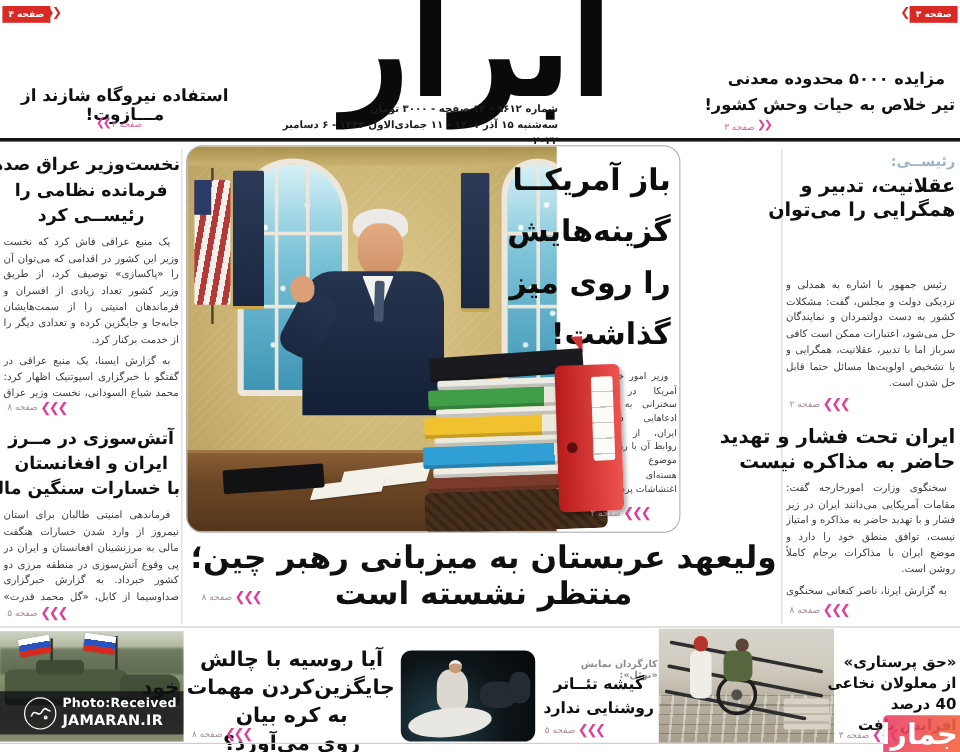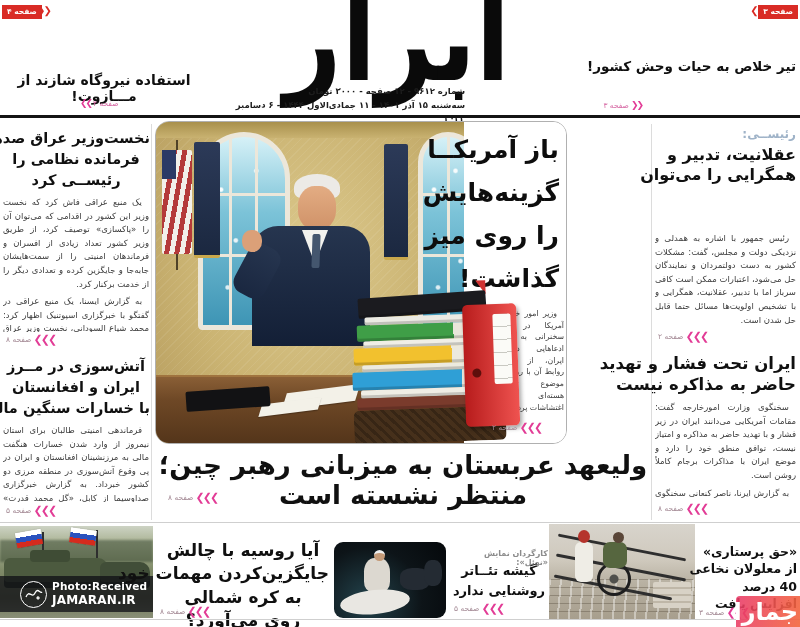--- a/index.html
+++ b/index.html
@@ -134,20 +134,21 @@
     <div>سه‌شنبه ۱۵ آذر ۱۴۰۱ - ۱۱ جمادی‌الاول ۱۴۴۴ - ۶ دسامبر ۲۰۲۲</div>
   </div>
 
   <div class="hl" style="left:2px;top:72px;width:204px;font-size:14px;text-align:center">استفاده نیروگاه شازند از مـــازوت!</div>
   <div class="pm pm-sm" style="left:80px;top:99px">
     <span class="pm-c">❮❮</span>
     <span class="pm-t">صفحه ۴</span>
   </div>
 
   <div class="hl" style="right:4px;top:56px;width:198px;font-size:13.5px;line-height:1.6;text-align:center">
+    <div>مزایده ۵۰۰۰ محدوده معدنی</div>
     <div>تیر خلاص به حیات وحش کشور!</div>
   </div>
   <div class="pm pm-sm" style="right:158px;top:101px">
     <span class="pm-t">صفحه ۳</span>
     <span class="pm-c">❯❯</span>
   </div>
 
   <div class="main-rule" style="left:0;top:115px;width:800px;height:2.5px"></div>
   <div class="vdiv" style="left:151px;top:124px;height:396px"></div>
   <div class="vdiv" style="left:651px;top:124px;height:396px"></div>
@@ -303,21 +304,21 @@
       <span class="credit-txt">
         <span style="display:block">Photo:Received</span>
         <span style="display:block;font-size:12px">JAMARAN.IR</span>
       </span>
     </div>
   </div>
 
   <div class="hl" style="left:157px;top:539px;width:172px;font-size:17px;line-height:1.38;text-align:center">
     <div>آیا روسیه با چالش</div>
     <div>جایگزین‌کردن مهمات خود</div>
-    <div>به کره شمالی</div>
+    <div>به کره بیان</div>
     <div>روی می‌آورد؟</div>
   </div>
   <div class="pm" style="left:160px;top:606px">
     <span class="pm-t">صفحه ۸</span>
     <span class="pm-c">❮❮❮</span>
   </div>
 
   <div class="ph ph-theater" style="left:334px;top:542px;width:112px;height:76px">
     <div class="shadow-fig" style="left:66px;top:26px;width:30px;height:22px"></div>
     <div class="shadow-fig" style="left:90px;top:18px;width:18px;height:26px"></div>

